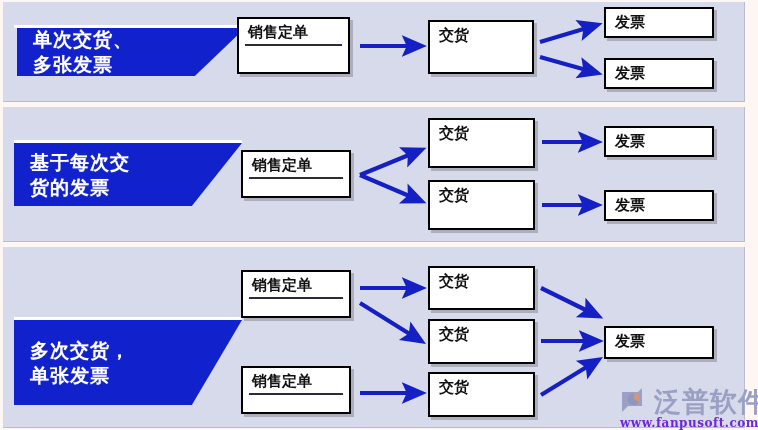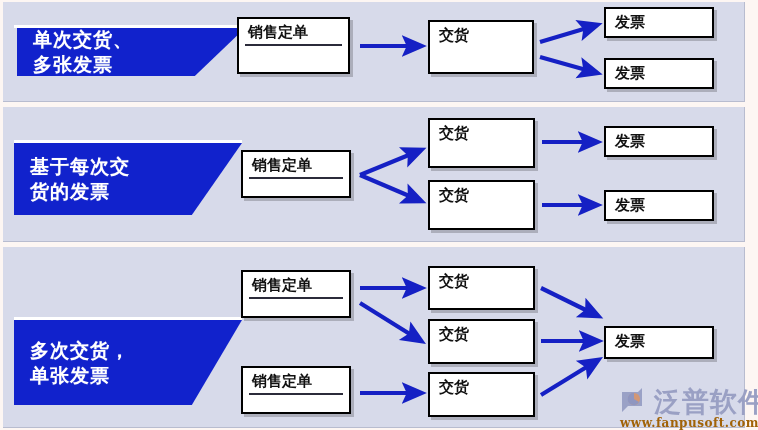--- a/index.html
+++ b/index.html
@@ -34,21 +34,21 @@
        font-weight:bold;white-space:nowrap;}
   .box.order .rule{position:absolute;left:6px;right:6px;top:25px;height:2px;background:#2b2b3a;}
 
   .arrowsvg{position:absolute;left:0;top:0;width:758px;height:430px;pointer-events:none;}
 
   
   .wm{position:absolute;left:618px;top:382px;width:140px;height:56px;}
   .wm .wmtxt{position:absolute;left:36px;top:2px;font-size:27px;font-weight:bold;
        color:#9aa0c4;letter-spacing:1px;white-space:nowrap;}
   .wm .wmurl{position:absolute;left:2px;top:34px;font-size:12px;font-weight:bold;
-       color:#a16207;letter-spacing:.5px;white-space:nowrap;
+       color:#6d28d9;letter-spacing:.5px;white-space:nowrap;
        font-family:"DejaVu Serif","Liberation Serif",serif;}
   .wm .wmmark{position:absolute;left:2px;top:4px;width:30px;height:28px;}
 </style>
 </head>
 <body>
 
 <div id="root">
 
   <div class="panel p1"></div>
 
@@ -71,21 +71,21 @@
     <div class="label">发票</div>
   </div>
 
   <div class="box" style="left:604px;top:58px;width:110px;height:31px;">
     <div class="label">发票</div>
   </div>
 
   <div class="panel p2"></div>
 
   <div class="bshadow" style="left:14px;top:140px;width:228px;"></div>
-  <div class="banner" style="left:14px;top:143px;width:228px;height:72px;">
+  <div class="banner" style="left:14px;top:143px;width:228px;height:63px;">
     <div class="btext">基于每次交
 货的发票</div>
   </div>
 
   <div class="box order" style="left:241px;top:150px;width:110px;height:48px;">
     <div class="label">销售定单</div>
     <div class="rule"></div>
   </div>
 
   <div class="box" style="left:428px;top:118px;width:107px;height:50px;">

